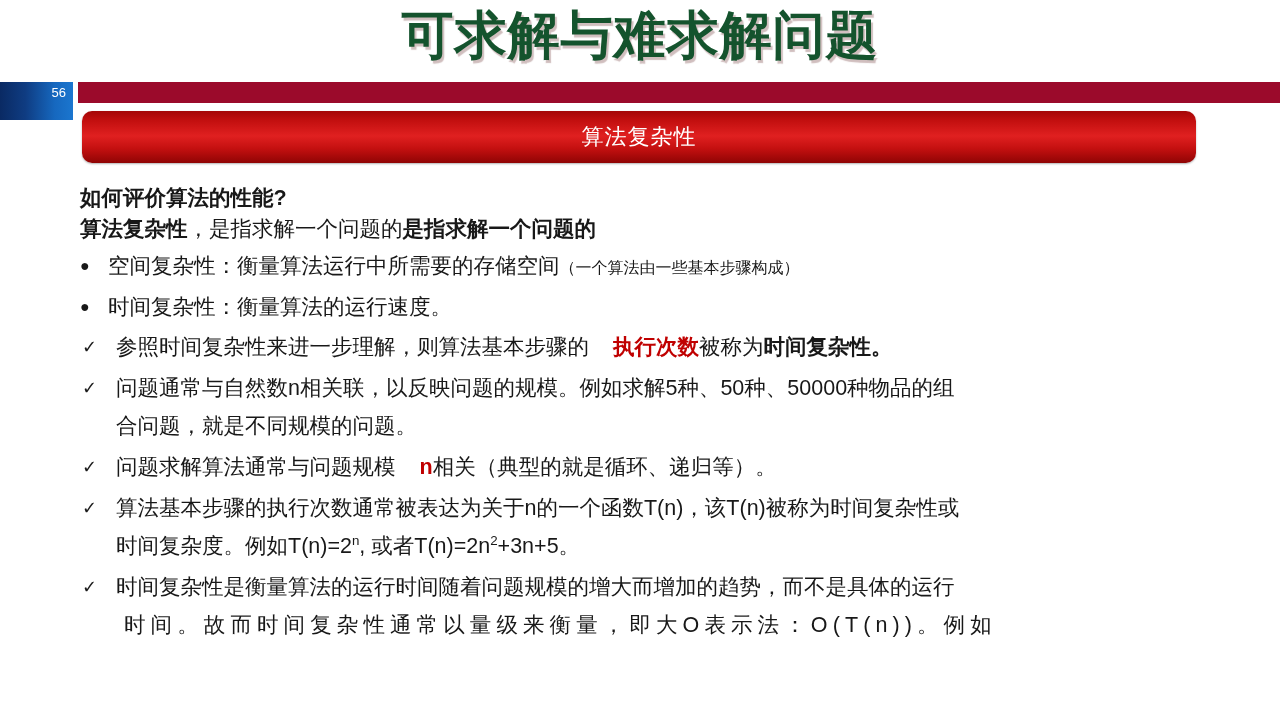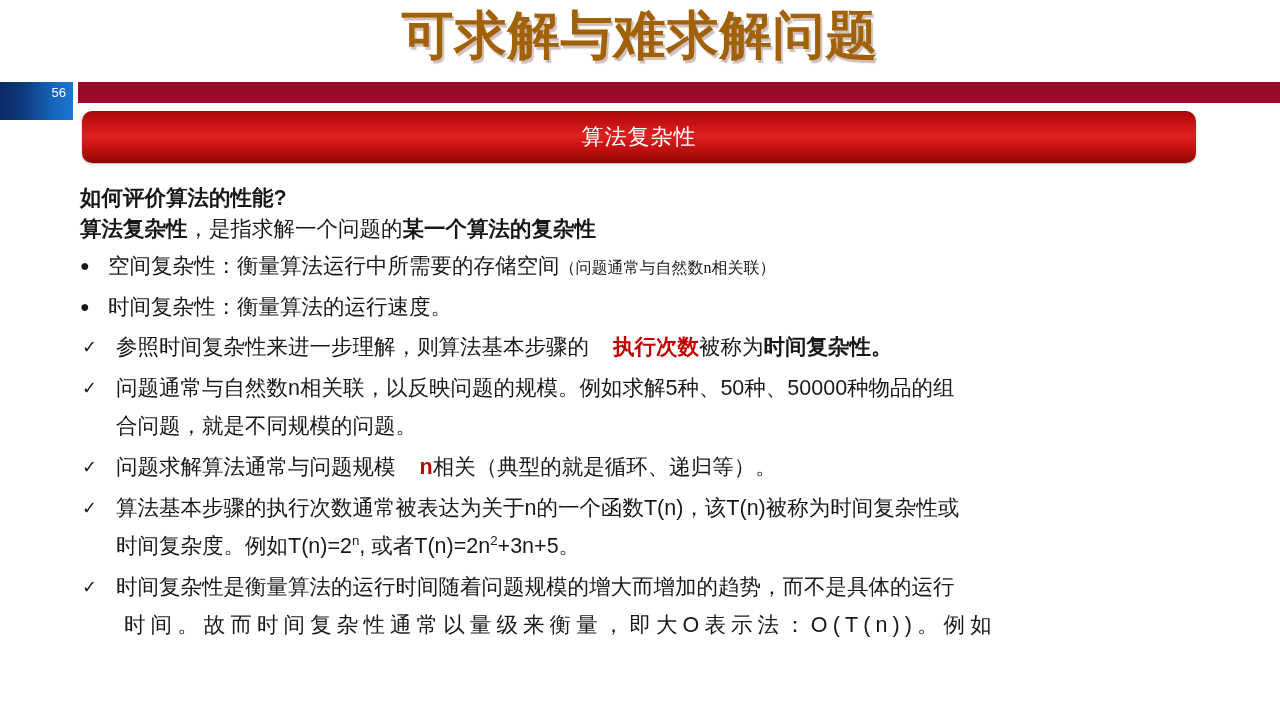--- a/index.html
+++ b/index.html
@@ -21,21 +21,21 @@
   
   .slide-title {
     position: absolute;
     top: 6px;
     left: 0;
     width: 1280px;
     text-align: center;
     font-size: 52px;
     font-weight: bold;
     letter-spacing: 1px;
-    color: #a16207;
+    color: #14532d;
     text-shadow: 2px 3px 1px rgba(150,110,110,0.45);
     line-height: 1.15;
     white-space: nowrap;
   }
 
   
   .page-badge {
     position: absolute;
     left: 0px;
     top: 82px;
@@ -173,25 +173,25 @@
 
   <div class="banner">
     <div class="banner-text">算法复杂性</div>
   </div>
 
   <div class="body-area">
 
     <div class="ln b">如何评价算法的性能?</div>
 
     <div class="ln">
-      <span class="bold">算法复杂性</span><span>，是指求解一个问题的</span><span class="bold">某一个算法的复杂性</span>
+      <span class="bold">算法复杂性</span><span>，是指求解一个问题的</span><span class="bold">是指求解一个问题的</span>
     </div>
 
     <div class="bullet-row">
-      <span class="dot">●</span><span class="bl">空间复杂性</span><span>：</span><span>衡量算法运行中所需要的存储空间</span><span class="small-note">（问题通常与自然数n相关联）</span>
+      <span class="dot">●</span><span class="bl">空间复杂性</span><span>：</span><span>衡量算法运行中所需要的存储空间</span><span class="small-note">（一个算法由一些基本步骤构成）</span>
     </div>
 
     <div class="bullet-row">
       <span class="dot">●</span><span class="bl">时间复杂性</span><span>：</span><span>衡量算法的运行速度。</span>
     </div>
 
     <div class="check-item">
       <span class="check-icon">✓</span>
       <span class="wrap nowrap"><span>参照时间复杂性来进一步理解，则算法基本步骤的</span><span class="red">执行次数</span><span>被称为</span><span class="bold">时间复杂性。</span></span>
     </div>

